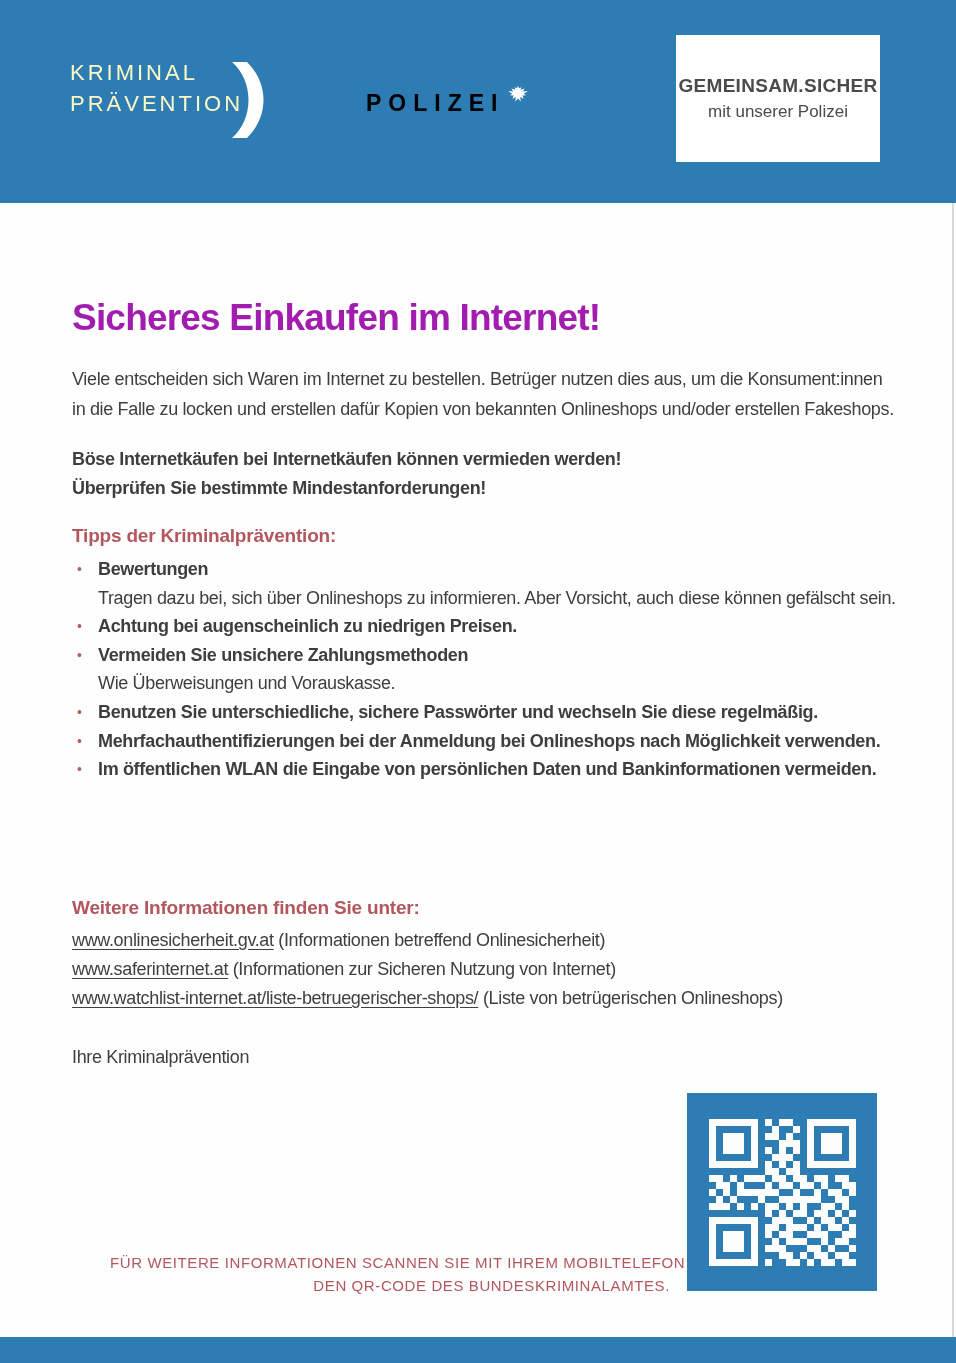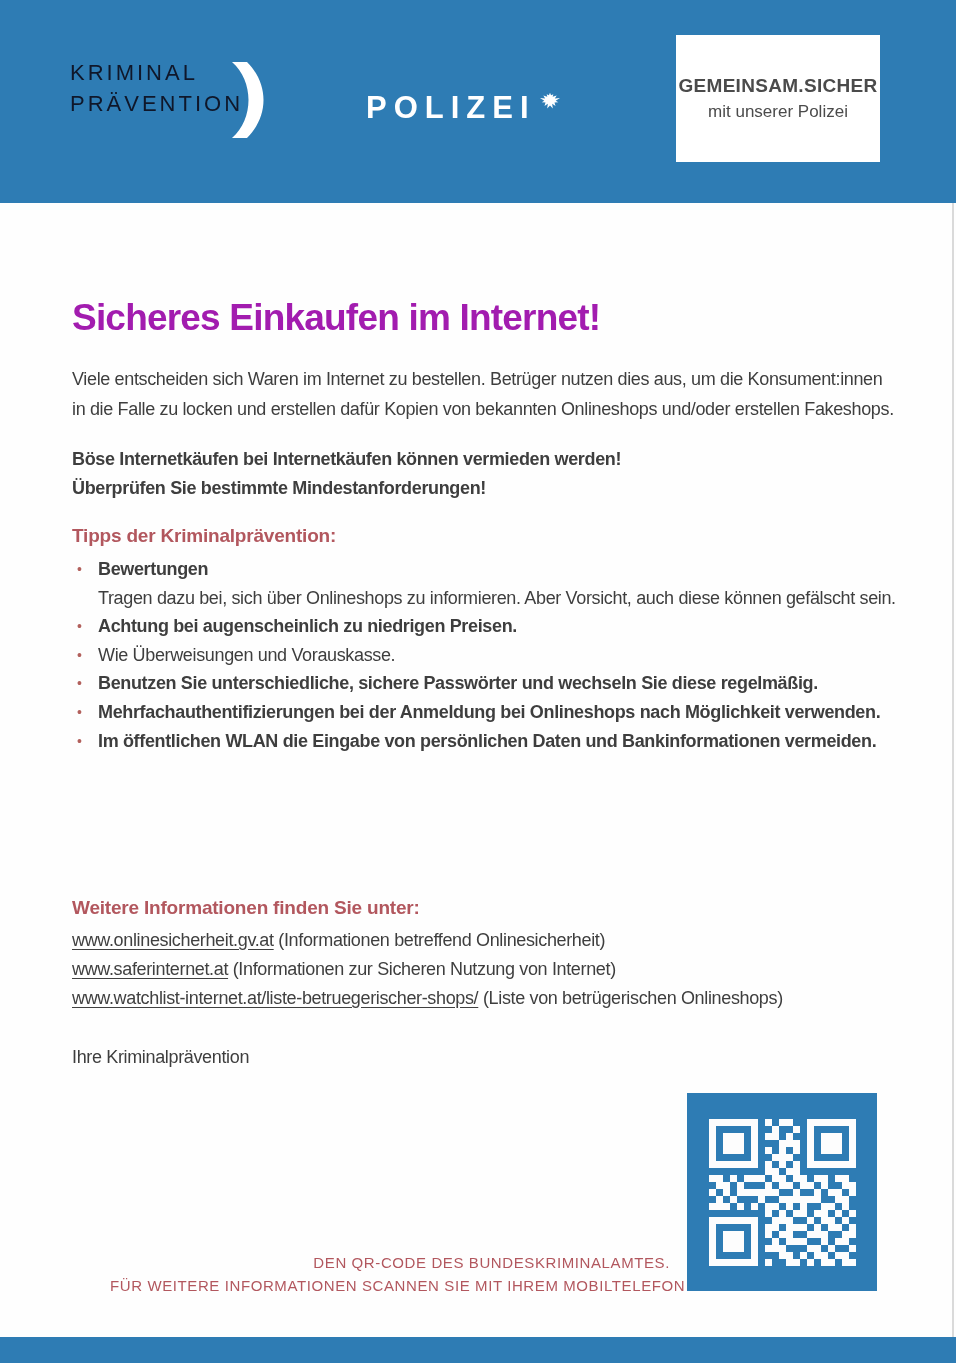--- a/index.html
+++ b/index.html
@@ -5,23 +5,23 @@
   * { margin:0; padding:0; box-sizing:border-box; }
   html,body { background:#e8e8e8; }
   body { font-family:"Liberation Sans","DejaVu Sans",sans-serif; }
   .sheet {
     position:relative; width:956px; height:1363px; margin:0 auto;
     background:#fefefe; overflow:hidden;
     color:#3e3e3e;
   }
   
   .header { position:absolute; top:0; left:0; width:956px; height:203px; background:#2e7cb4; }
-  .logo-block { position:absolute; left:70px; top:57px; color:#0f172a; font-size:22px; line-height:31px; letter-spacing:3px; font-weight:400; }
+  .logo-block { position:absolute; left:70px; top:57px; color:#fef9c3; font-size:22px; line-height:31px; letter-spacing:3px; font-weight:400; }
   .crescent { position:absolute; left:227px; top:60px; }
-  .polizei { position:absolute; left:366px; top:82px; color:#ffffff; font-weight:bold; font-size:31px; letter-spacing:7px; white-space:nowrap; }
+  .polizei { position:absolute; left:366px; top:82px; color:#000000; font-weight:bold; font-size:23px; letter-spacing:7px; white-space:nowrap; }
   .eagle { display:inline-block; margin-left:4px; vertical-align:8px; }
   .badge { position:absolute; left:676px; top:35px; width:204px; height:127px; background:#ffffff;
            display:flex; flex-direction:column; align-items:center; justify-content:center; text-align:center; }
   .badge-title { color:#4b4b4b; font-weight:bold; font-size:19px; letter-spacing:0.3px; }
   .badge-sub { color:#4b4b4b; font-size:17px; margin-top:5px;text-align:center; }
   
   .doc-title { position:absolute; left:72px; top:297px; color:#a21caf; font-weight:bold; font-size:37px; letter-spacing:-0.8px; white-space:nowrap; }
   .intro { position:absolute; left:72px; top:364px; font-size:18px; line-height:30px; letter-spacing:-0.35px; white-space:nowrap; }
   .warning { position:absolute; left:72px; top:445px; font-size:18px; line-height:29px; letter-spacing:-0.35px; font-weight:bold; white-space:nowrap; }
   .tips-heading { position:absolute; left:72px; top:525px; color:#b2575e; font-weight:bold; font-size:19px; letter-spacing:-0.2px; }
@@ -85,20 +85,21 @@
   <div class="tips-heading">Tipps der Kriminalprävention:</div>
   <div class="tips-list">
     <div class="tip-item">
       <div class="tip-title">Bewertungen</div>
       <div class="tip-desc">Tragen dazu bei, sich über Onlineshops zu informieren. Aber Vorsicht, auch diese können gefälscht sein.</div>
     </div>
     <div class="tip-item">
       <div class="tip-title">Achtung bei augenscheinlich zu niedrigen Preisen.</div>
     </div>
     <div class="tip-item">
+      <div class="tip-title">Vermeiden Sie unsichere Zahlungsmethoden</div>
       <div class="tip-desc">Wie Überweisungen und Vorauskasse.</div>
     </div>
     <div class="tip-item">
       <div class="tip-title">Benutzen Sie unterschiedliche, sichere Passwörter und wechseln Sie diese regelmäßig.</div>
     </div>
     <div class="tip-item">
       <div class="tip-title">Mehrfachauthentifizierungen bei der Anmeldung bei Onlineshops nach Möglichkeit verwenden.</div>
     </div>
     <div class="tip-item">
       <div class="tip-title">Im öffentlichen WLAN die Eingabe von persönlichen Daten und Bankinformationen vermeiden.</div>
@@ -114,22 +115,22 @@
       <span class="url">www.saferinternet.at</span><span> (Informationen zur Sicheren Nutzung von Internet)</span>
     </div>
     <div class="link-line">
       <span class="url">www.watchlist-internet.at/liste-betruegerischer-shops/</span><span> (Liste von betrügerischen Onlineshops)</span>
     </div>
   </div>
 
   <div class="signature">Ihre Kriminalprävention</div>
 
   <div class="qr-caption">
+    <div>FÜR WEITERE INFORMATIONEN SCANNEN SIE MIT IHREM MOBILTELEFON</div>
     <div>DEN QR-CODE DES BUNDESKRIMINALAMTES.</div>
-    <div>FÜR WEITERE INFORMATIONEN SCANNEN SIE MIT IHREM MOBILTELEFON</div>
   </div>
 
   <div class="qr-box">
     <div class="qr-grid">
         <div class="m"></div>
         <div class="m"></div>
         <div class="m"></div>
         <div class="m"></div>
         <div class="m"></div>
         <div class="m"></div>

